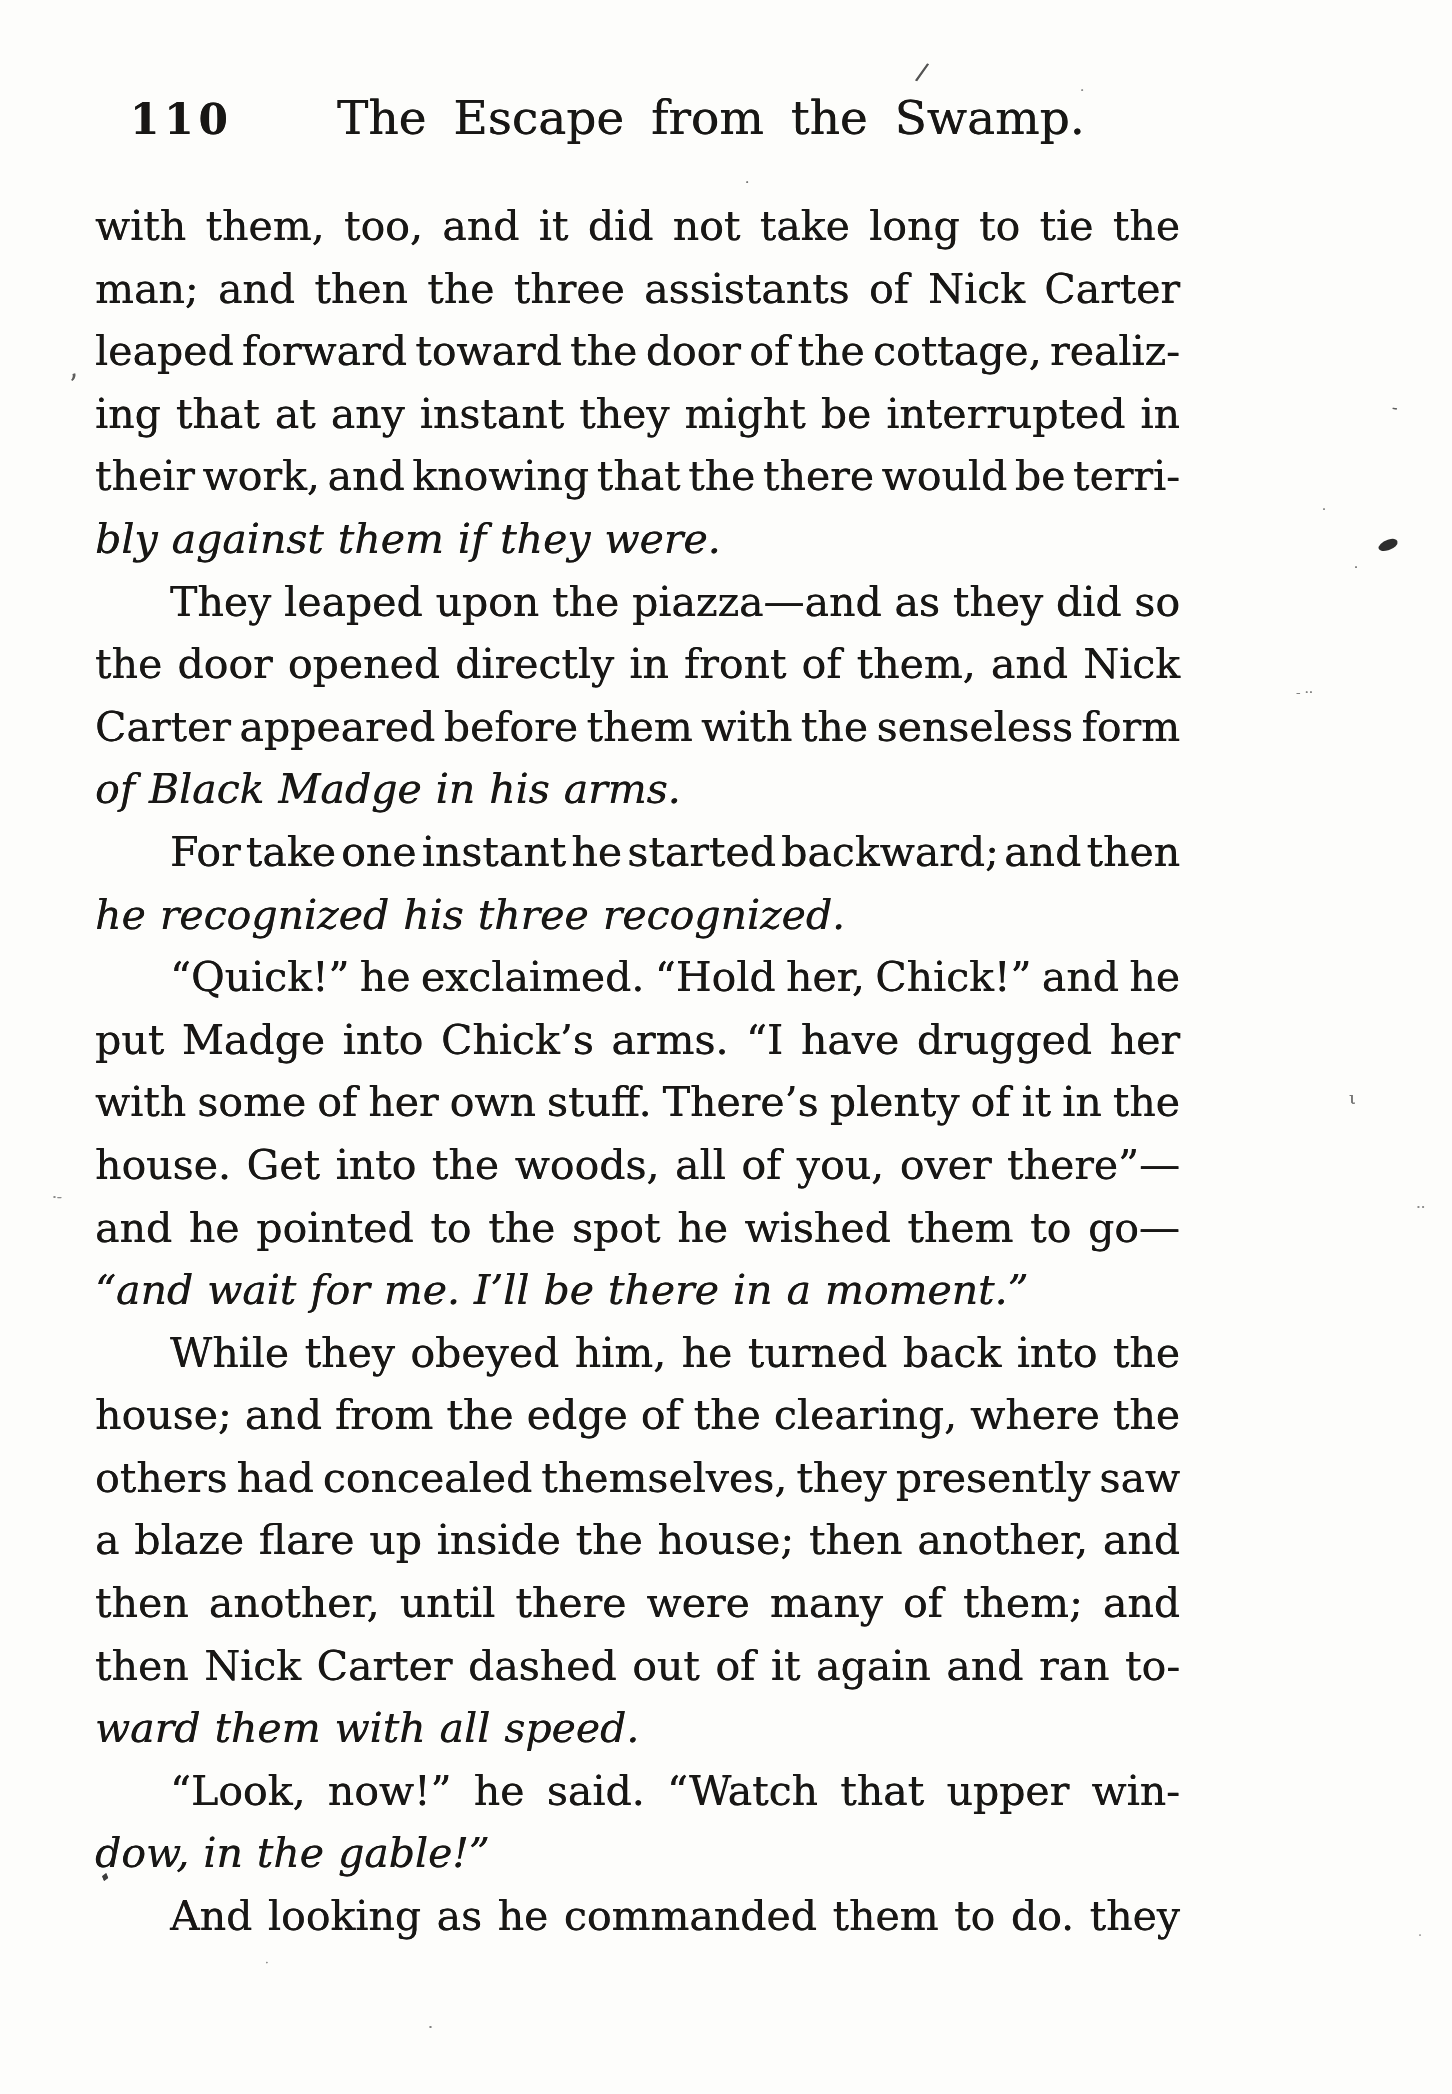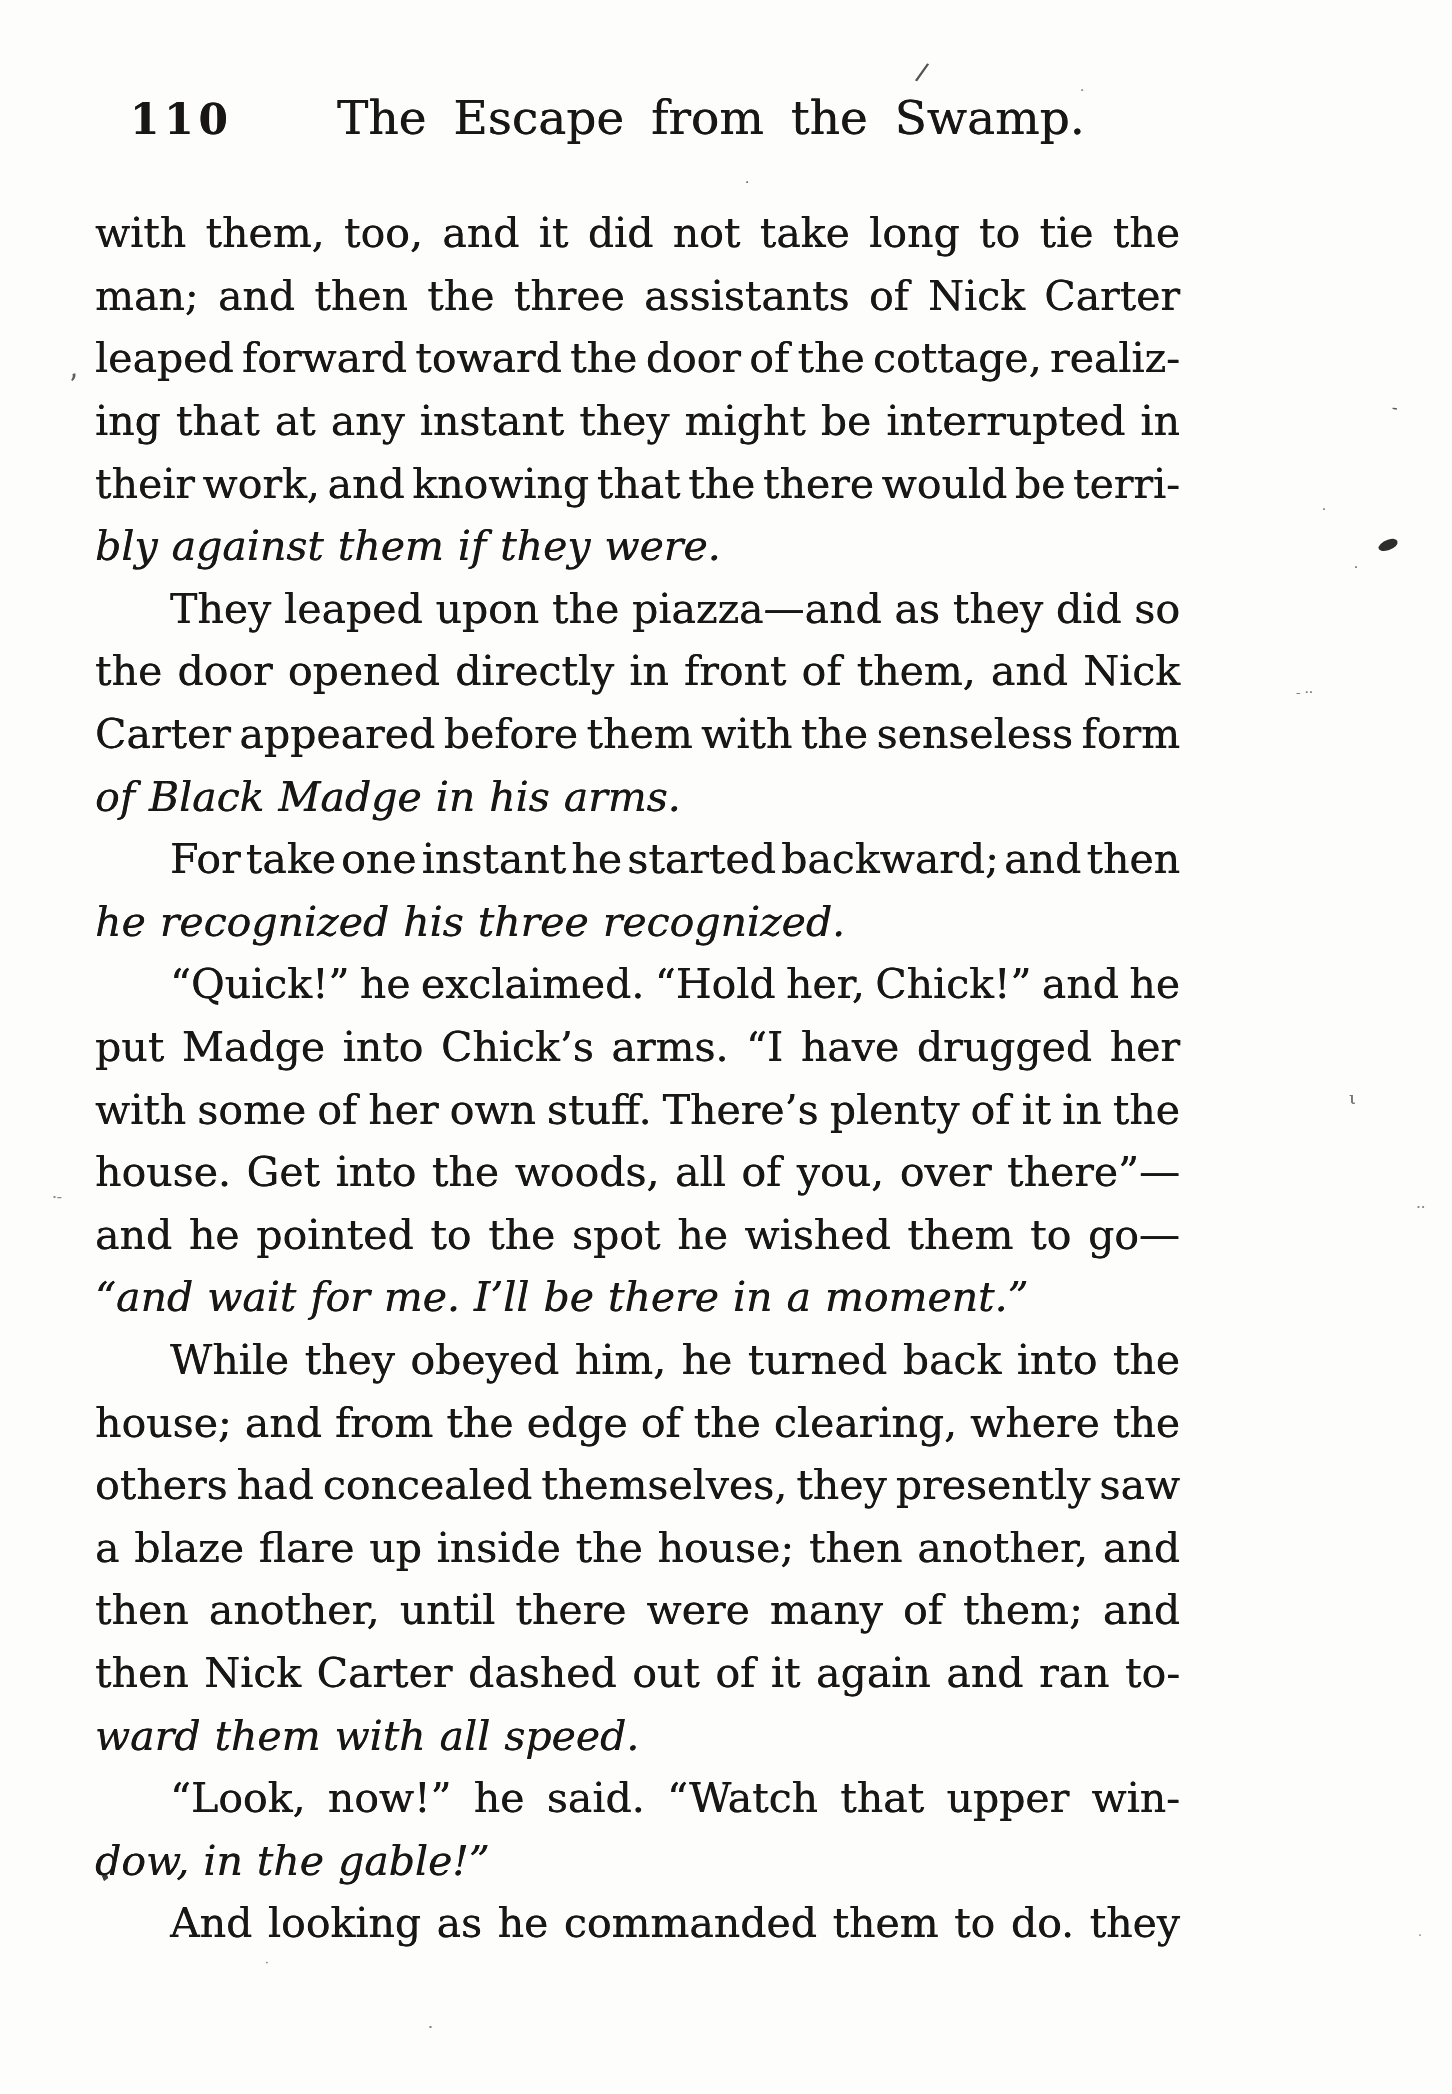--- a/index.html
+++ b/index.html
@@ -28,21 +28,21 @@
   }
   .textblock{
     position:absolute;
     left:95px; top:202px;
     width:1085px;
     font-size:41px;
   }
   .line{
     display:flex;
     height:62.6px;
-    align-items:center;
+    align-items:flex-start;
     white-space:nowrap;
     overflow:visible;
   }
   .line.j{justify-content:space-between;}
   .line.e{justify-content:flex-start; gap:14px;font-style:italic;}
   .line.ind{padding-left:75px;}
   .line span{flex:0 0 auto;}
   .artifact{
     position:absolute;
     line-height:1;

